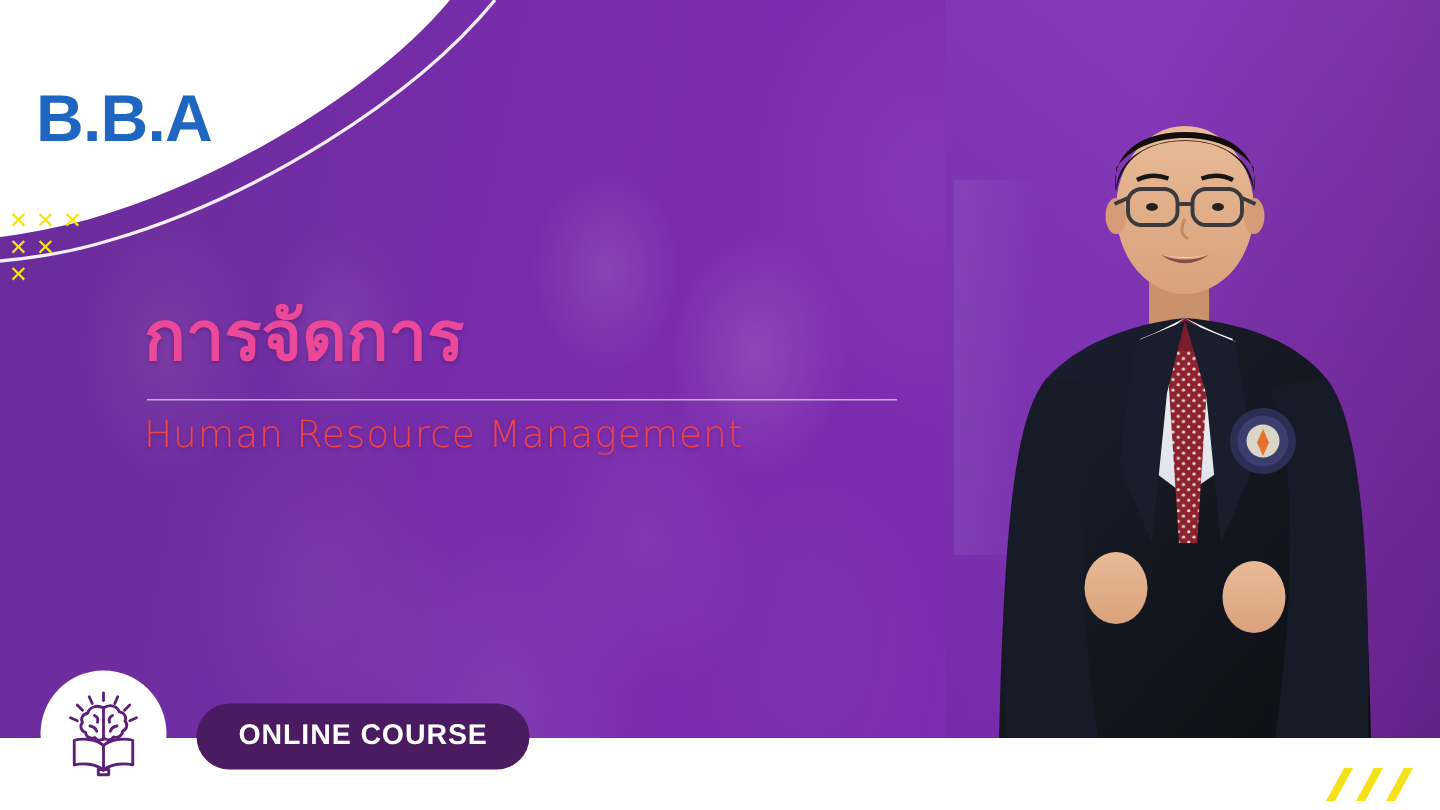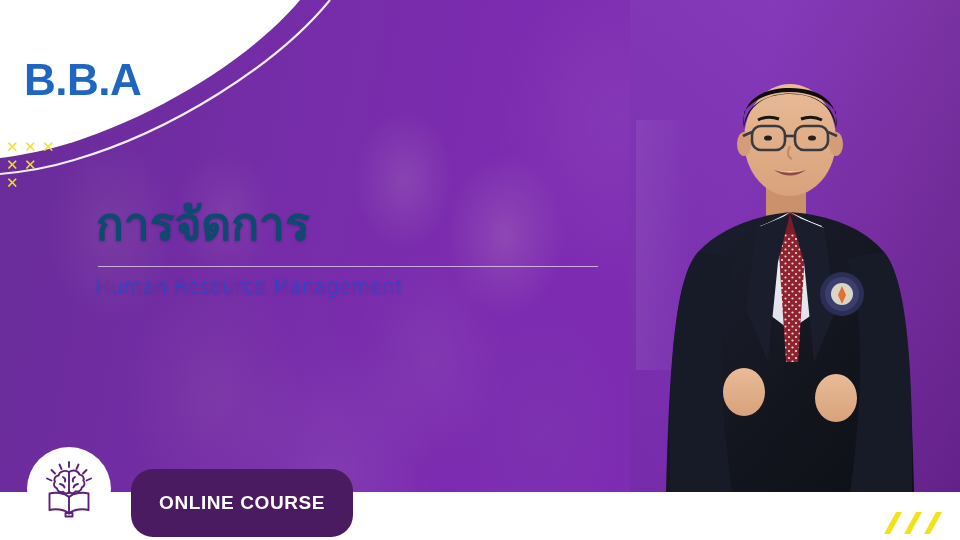--- a/index.html
+++ b/index.html
@@ -159,36 +159,36 @@
   }
 
   
   .title-block {
     position: absolute;
     left: 96px;
     top: 196px;
     width: 560px;
   }
   .title-thai {
-    color: #0c4a6e;
+    color: #ec4899;
     font-size: 46px;
     font-weight: 700;
     line-height: 1.26;
     font-family: "DejaVu Sans", sans-serif;
     text-shadow: 0 1px 3px rgba(40,10,60,.30);
   }
   .title-rule {
     width: 500px;
     height: 1px;
     background: rgba(255,255,255,.60);
     margin: 12px 0 8px 2px;
   }
   .title-en {
-    color: #1d4ed8;
-    font-size: 19px;
+    color: #ef4444;
+    font-size: 25px;
     font-weight: 300;
     letter-spacing: .6px;
     font-family: "DejaVu Sans", sans-serif;
     text-shadow: 0 1px 3px rgba(40,10,60,.25);
   }
 
   
   .bottom-band {
     position: absolute;
     left: 0;
@@ -211,21 +211,21 @@
     align-items: center;
     justify-content: center;
   }
 
   
   .pill {
     position: absolute;
     left: 131px;
     top: 469px;
     height: 44px;
-    padding: 12px 28px;
+    padding: 0 28px;
     border-radius: 22px;
     background: #4a1b60;
     display: flex;
     align-items: center;
     justify-content: center;
   }
   .pill-label {
     color: #ffffff;
     font-size: 19px;
     font-weight: 700;

